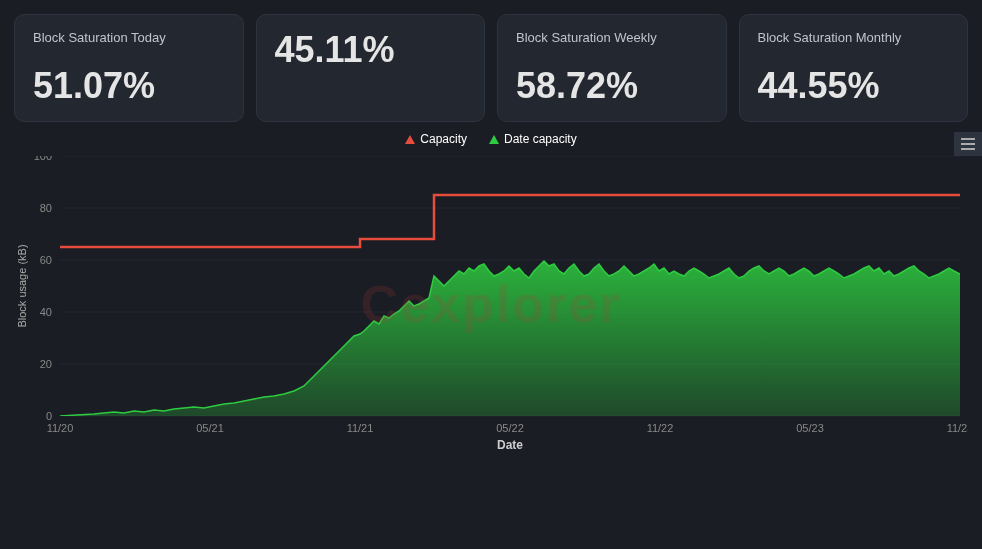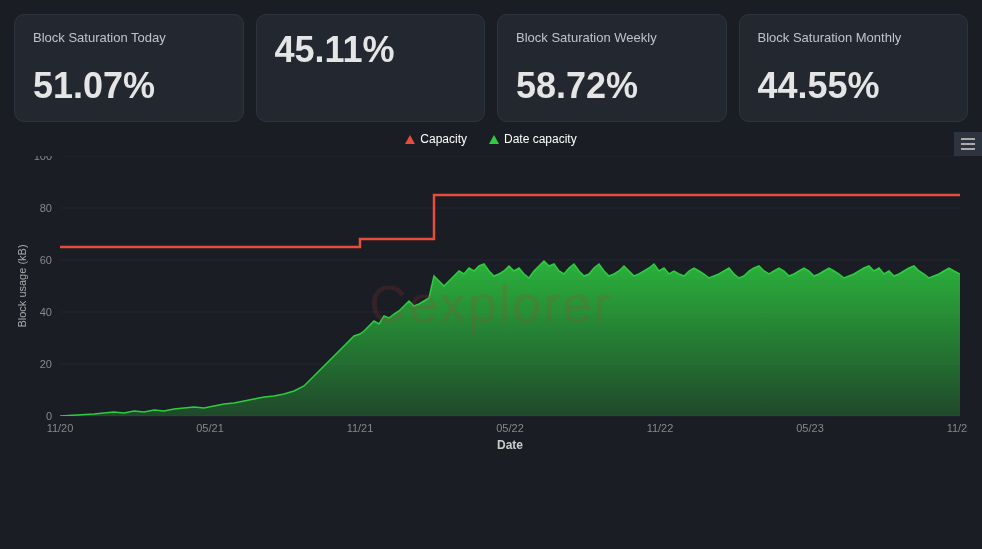--- a/index.html
+++ b/index.html
@@ -94,21 +94,21 @@
     svg.chart-svg {
       width: 100%;
       height: 100%;
     }
     .watermark {
       position: absolute;
       top: 50%;
       left: 50%;
       transform: translate(-50%, -50%);
       font-size: 52px;
-      font-weight: normal;
+      font-weight: bold;
       color: rgba(180,60,60,0.18);
       white-space: nowrap;
       pointer-events: none;
       user-select: none;
       letter-spacing: 2px;
     }
   </style>
 </head>
 <body>
 

